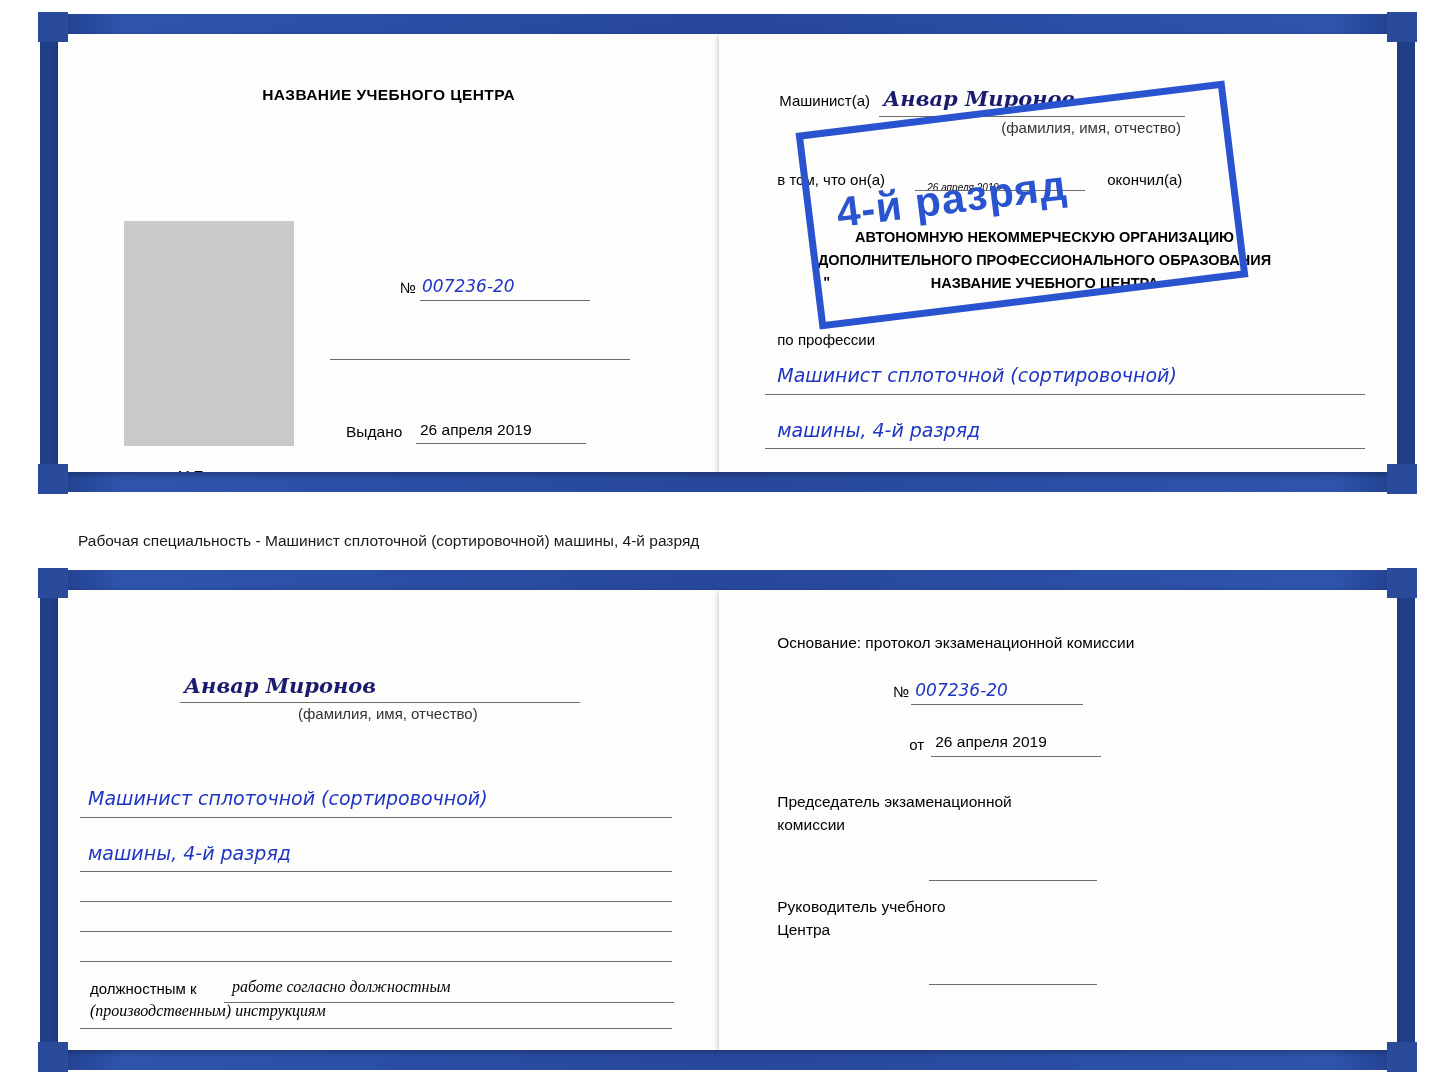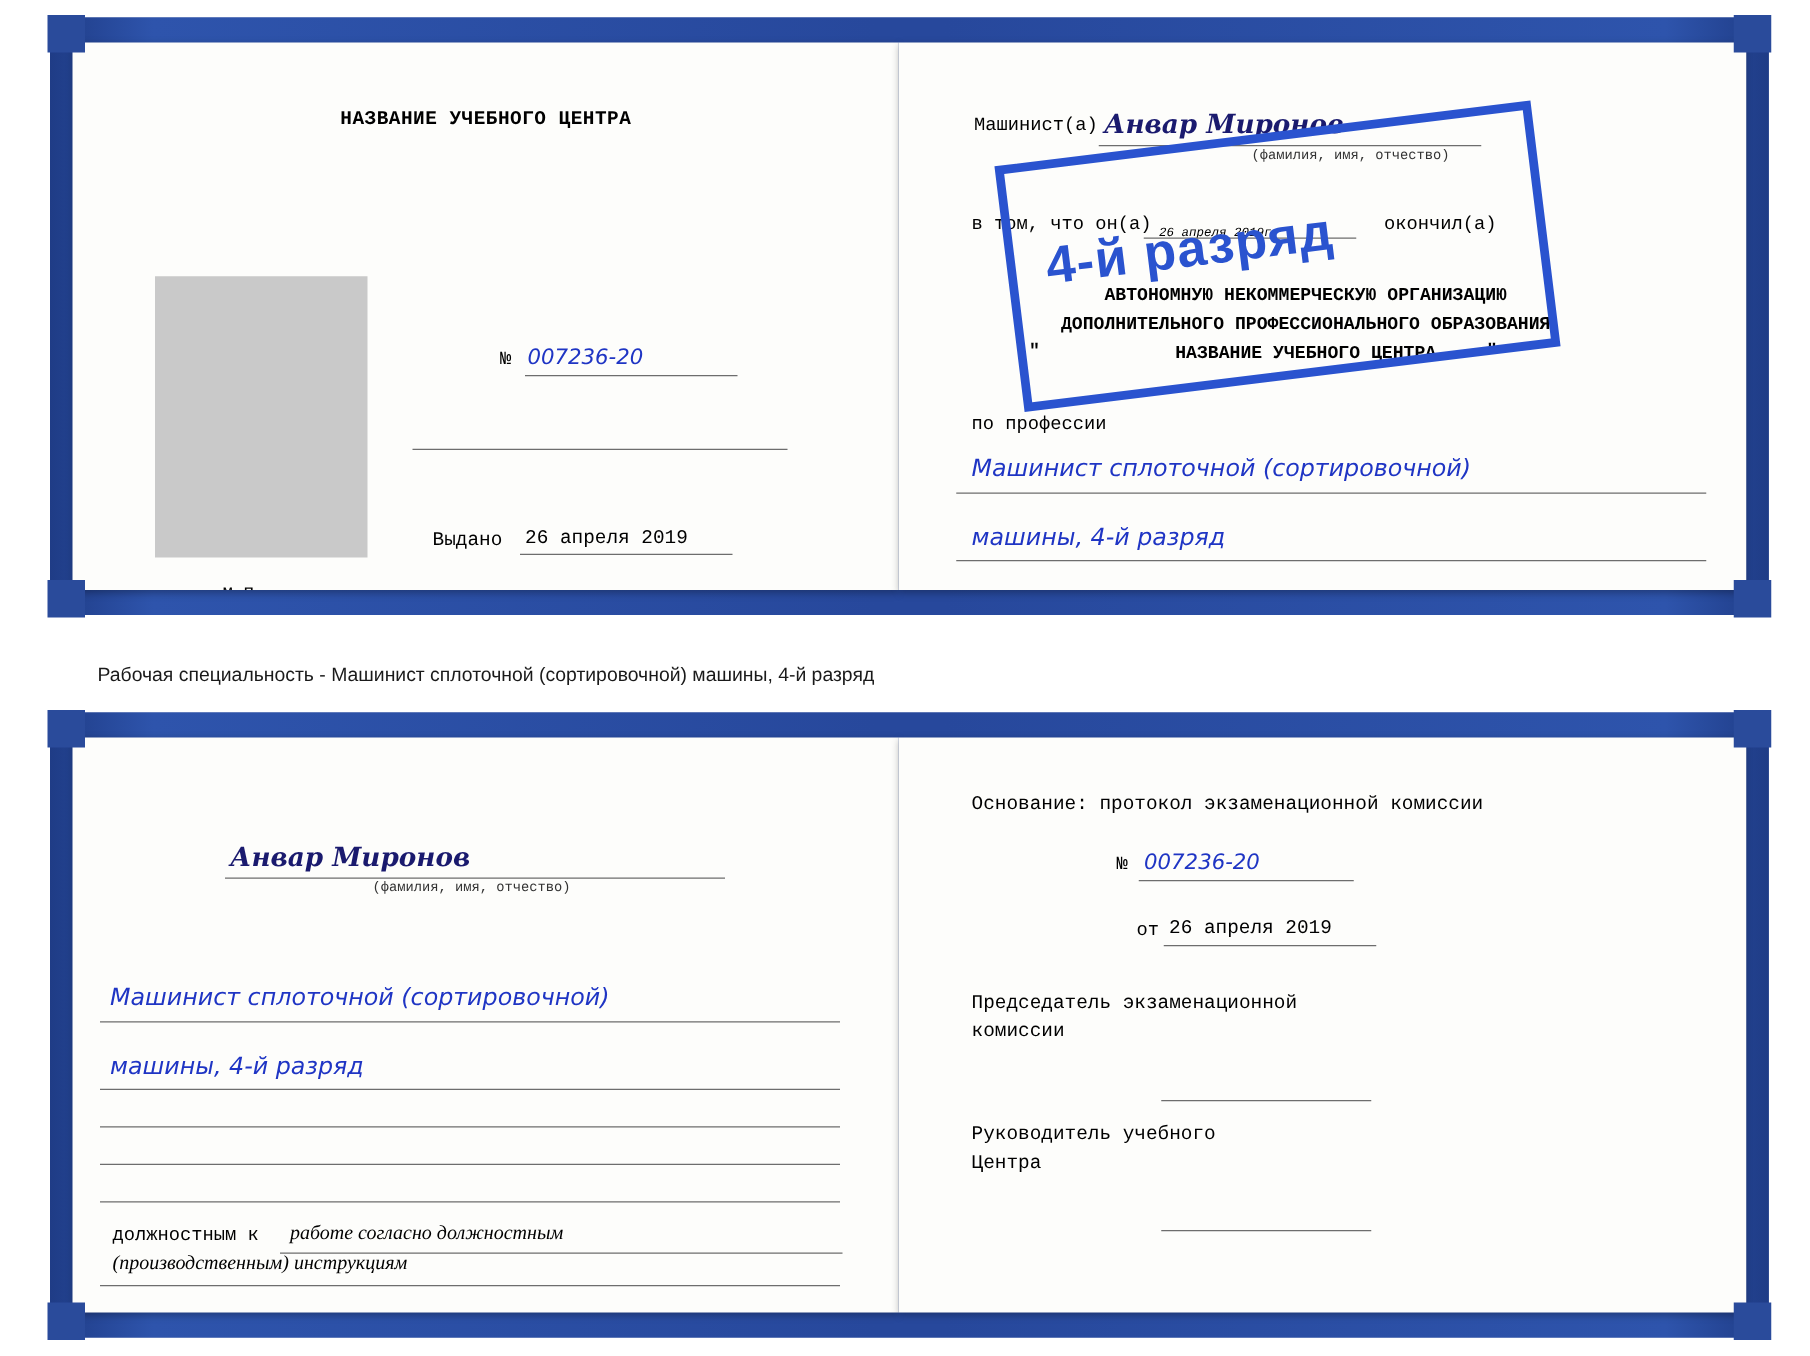--- a/index.html
+++ b/index.html
@@ -50,21 +50,21 @@
   .page-inner { position: absolute; inset: 0; }
 
   .corner {
     position: absolute;
     width: 30px; height: 30px;
     background: #2a4b9b;
     z-index: 5;
   }
 
   
-  .t { position: absolute; white-space: nowrap; font-family: Liberation Mono, monospace; }
+  .t { position: absolute; white-space: nowrap; }
   .bold { font-weight: bold; }
   .center { text-align: center; }
   .line {
     position: absolute;
     border-bottom: 1px solid #6d6d6d;
     height: 0;
   }
   .hand {
     position: absolute;
     white-space: nowrap;
@@ -72,21 +72,21 @@
     font-family: "DejaVu Sans", sans-serif;
     font-style: italic;
   }
   .handb {
     position: absolute;
     white-space: nowrap;
     color: #1a1a6e;
     font-family: "DejaVu Serif", serif;
     font-style: italic;
   }
-  .tiny { font-size: 11px; color: #333; }
+  .tiny { font-size: 15px; color: #333; }
   .photo {
     position: absolute;
     background: #c9c9c9;
   }
 
   
   .caption {
     position: absolute;
     left: 78px;
     top: 532px;

